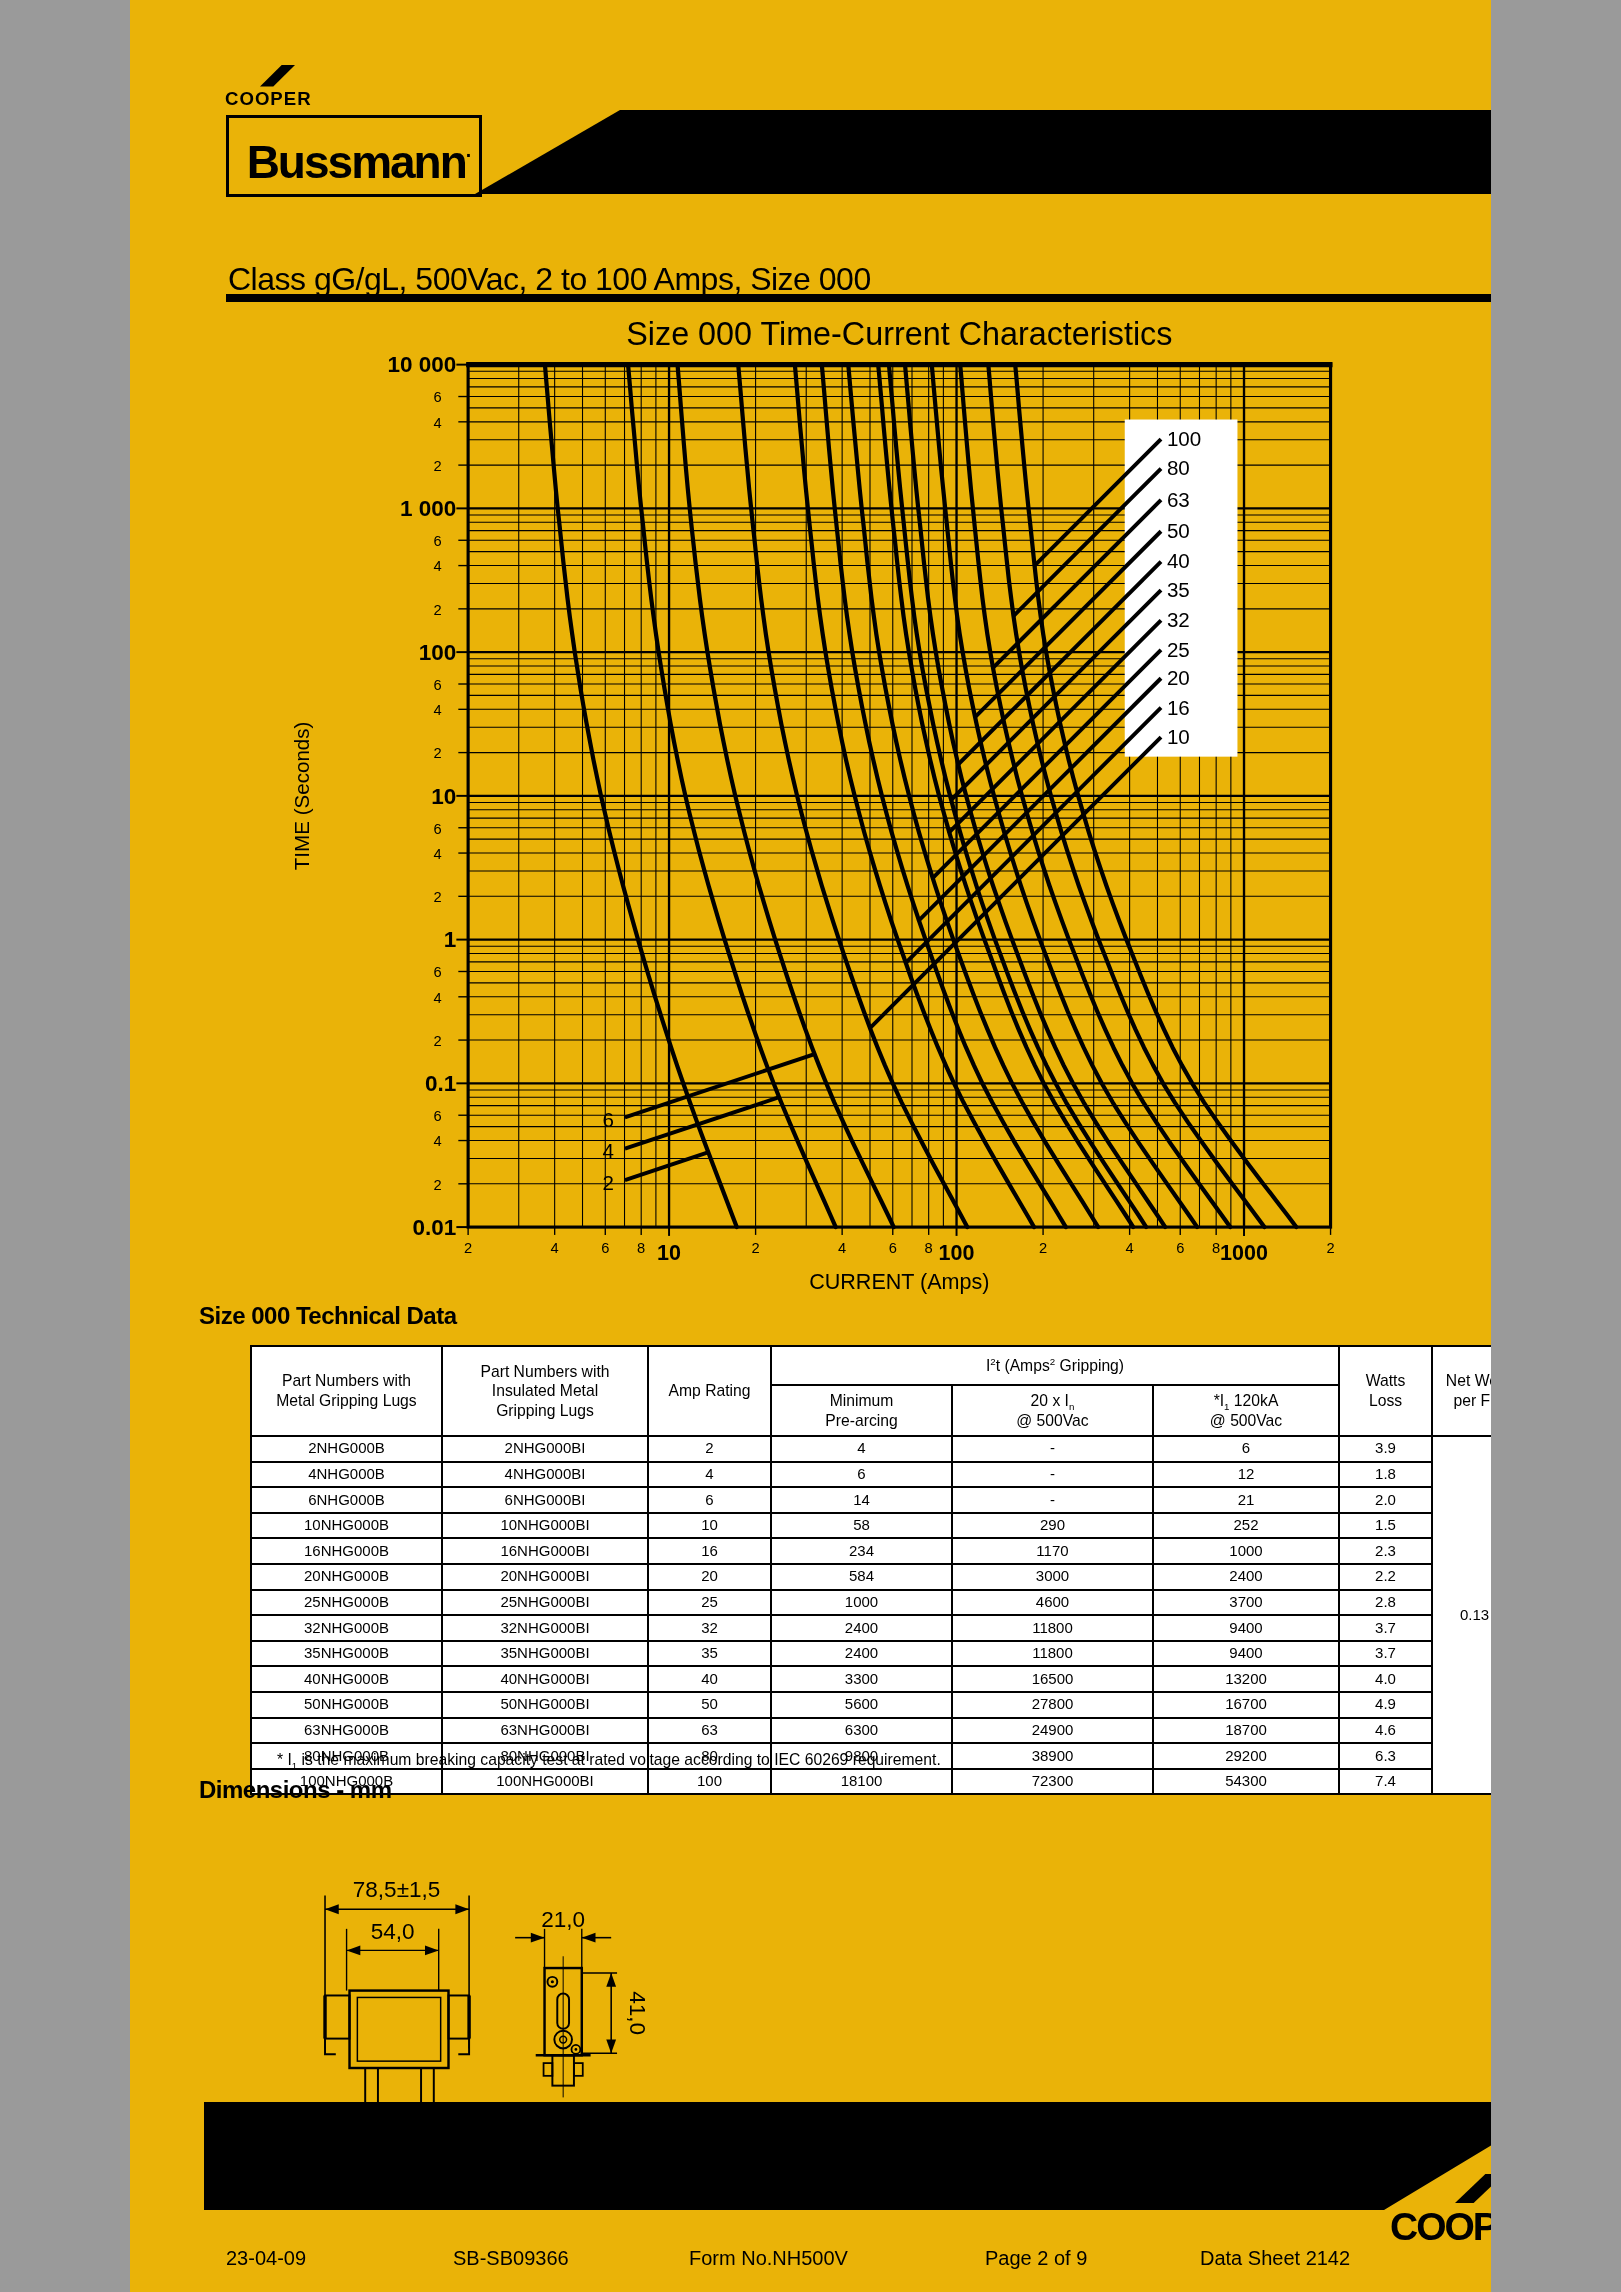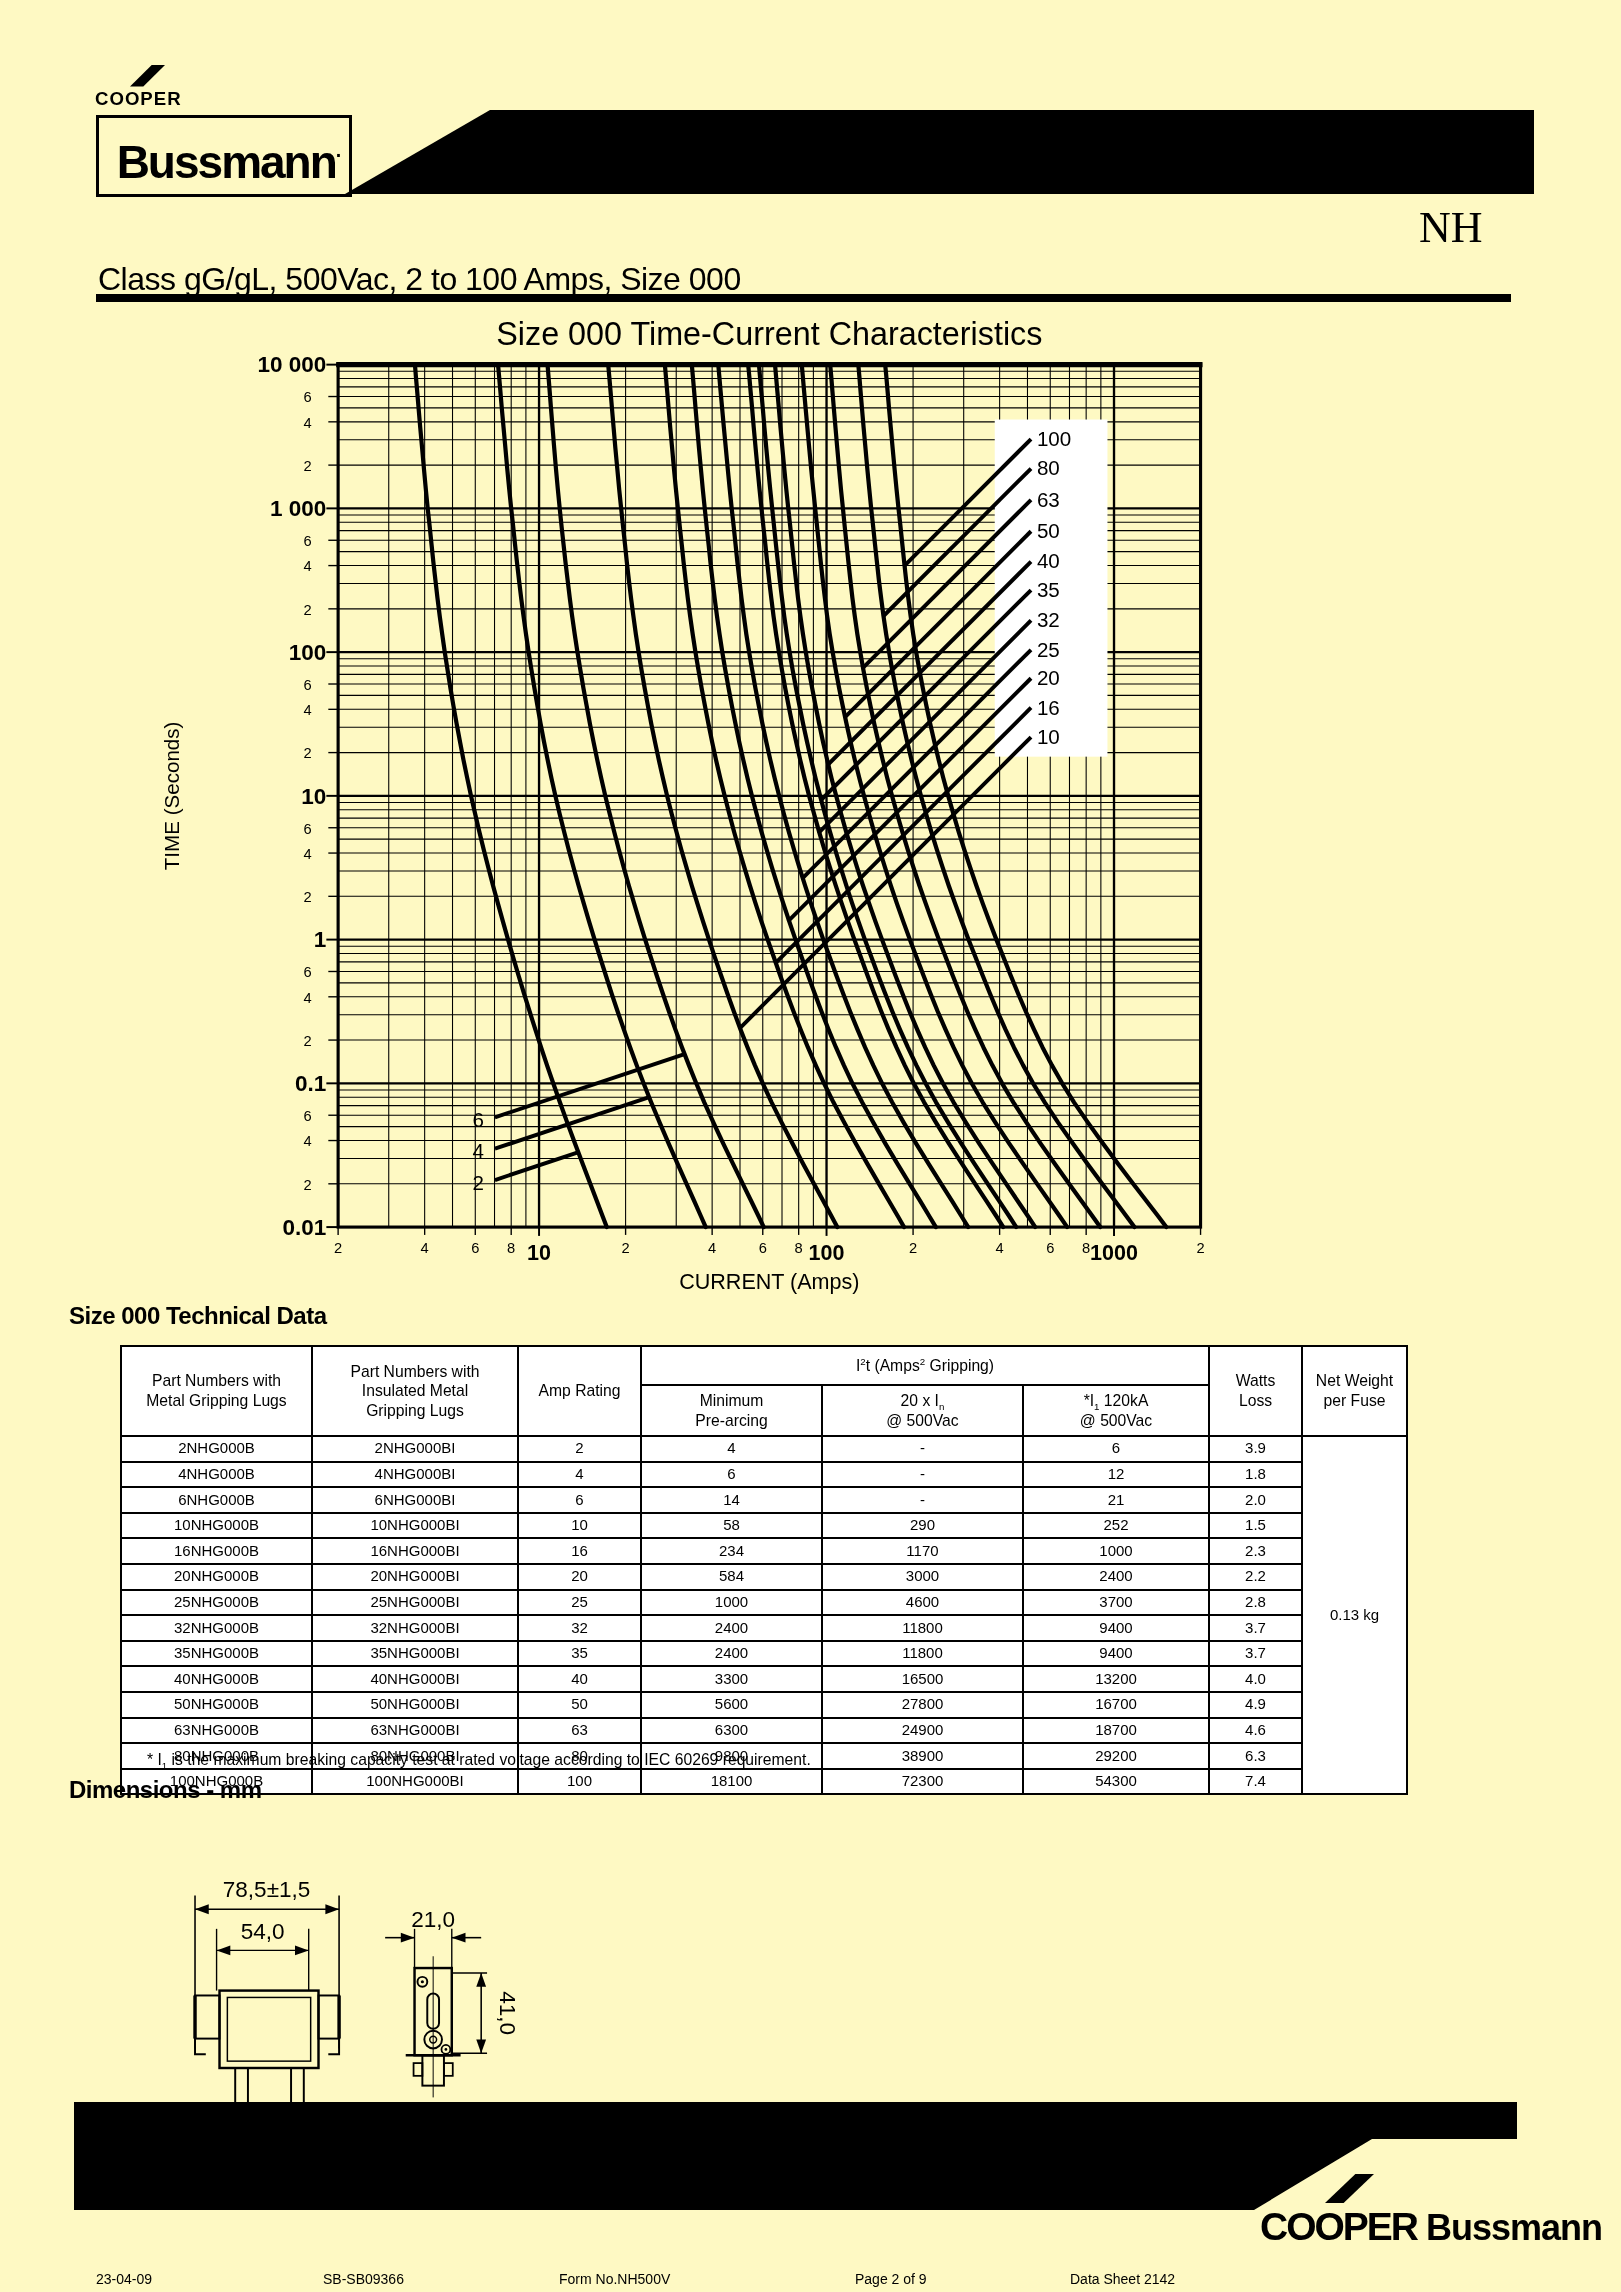--- a/index.html
+++ b/index.html
@@ -1,16 +1,16 @@
 <!DOCTYPE html>
 <html><head>
 <meta charset="utf-8">
 <style>
   html,body{margin:0;padding:0;background:#9a9a9a;}
-  .page{position:relative;width:1621px;height:2293px;background:#fef9c3;color:#000;
+  .page{position:relative;width:1361px;height:2293px;background:#eab308;color:#000;
         font-family:"Liberation Sans",sans-serif;overflow:hidden;margin:0 auto;}
   .abs{position:absolute;}
   .leaf{background:#000;clip-path:polygon(0 100%,62% 0,100% 0,38% 100%);}
   .cooper-small{font-weight:700;font-size:18.6px;letter-spacing:1px;}
   .buss-box{border:3.9px solid #000;width:241px;height:76px;text-align:center;}
   .buss-box .word{font-weight:700;font-size:46px;letter-spacing:-2px;line-height:74px;}
   .buss-box .dot{font-size:19.6px;vertical-align:super;}
   .banner-top{left:345px;top:110px;width:1189px;height:84px;background:#000;
               clip-path:polygon(145px 0,1189px 0,1189px 84px,0 84px);}
   .doc-title{left:98px;top:208px;font-size:46px;letter-spacing:-1px;}
@@ -22,21 +22,21 @@
   table.tech th,table.tech td{border:2px solid #000;font-weight:400;text-align:center;
       font-size:15px;padding:1px 2px;line-height:1.25;background:#fff;}
   table.tech{border:2.9px solid #000;}
   table.tech thead th{font-size:15.7px;}
   table.tech tbody td{height:21.6px;}
   sup.s{font-size:62%;vertical-align:super;line-height:0;}
   sub.s{font-size:62%;vertical-align:sub;line-height:0;}
   .footnote{font-size:15.7px;}
   .banner-bottom{left:74px;top:2102px;width:1443px;height:108px;background:#000;
       clip-path:polygon(0 0,1443px 0,1443px 37px,1298px 37px,1180px 108px,0 108px);}
-  .footer-text{font-size:14px;margin-top:24px;}
+  .footer-text{font-size:20px;}
   .cb-logo-text{white-space:nowrap;}
   .cb-cooper{font-weight:700;font-size:39px;letter-spacing:-2px;}
   .cb-buss{font-weight:700;font-size:36px;letter-spacing:-1px;}
 </style>
 </head>
 <body>
 
 <div class="page">
 
   <div class="abs leaf" style="left:130px;top:65px;width:35px;height:21.6px;"></div>

